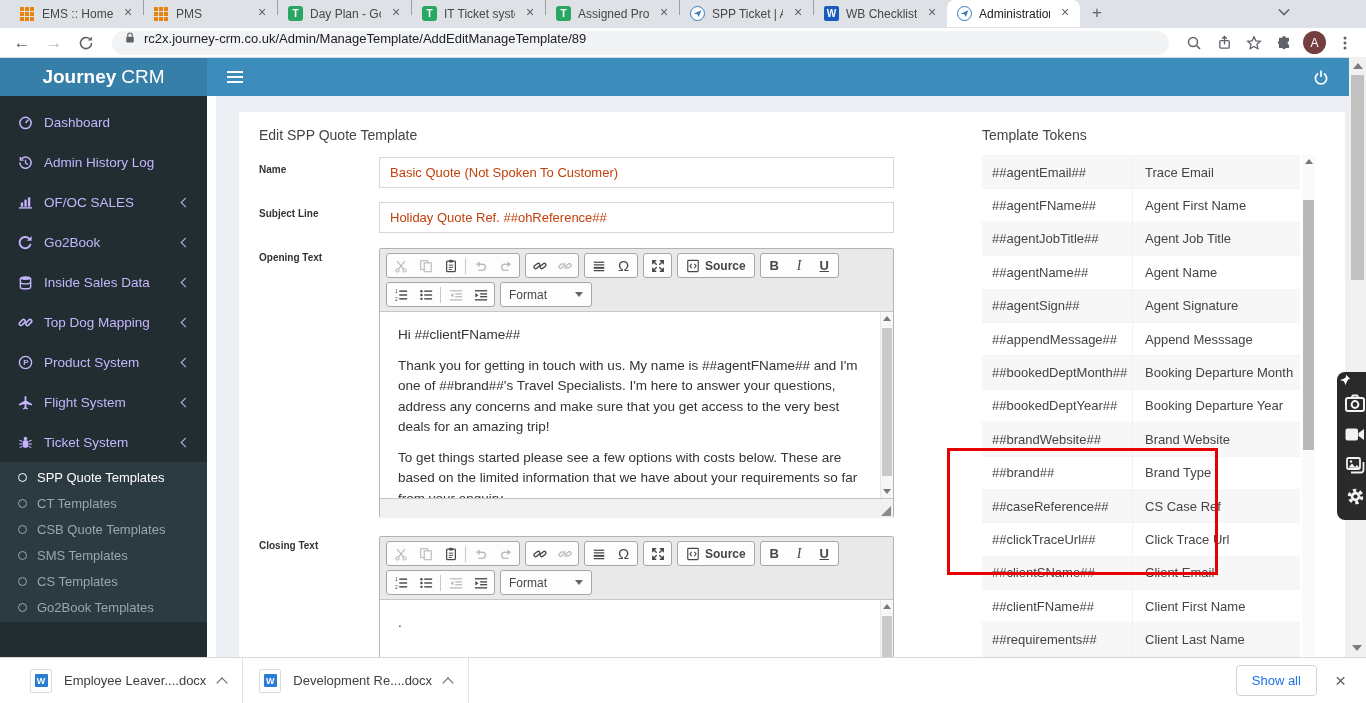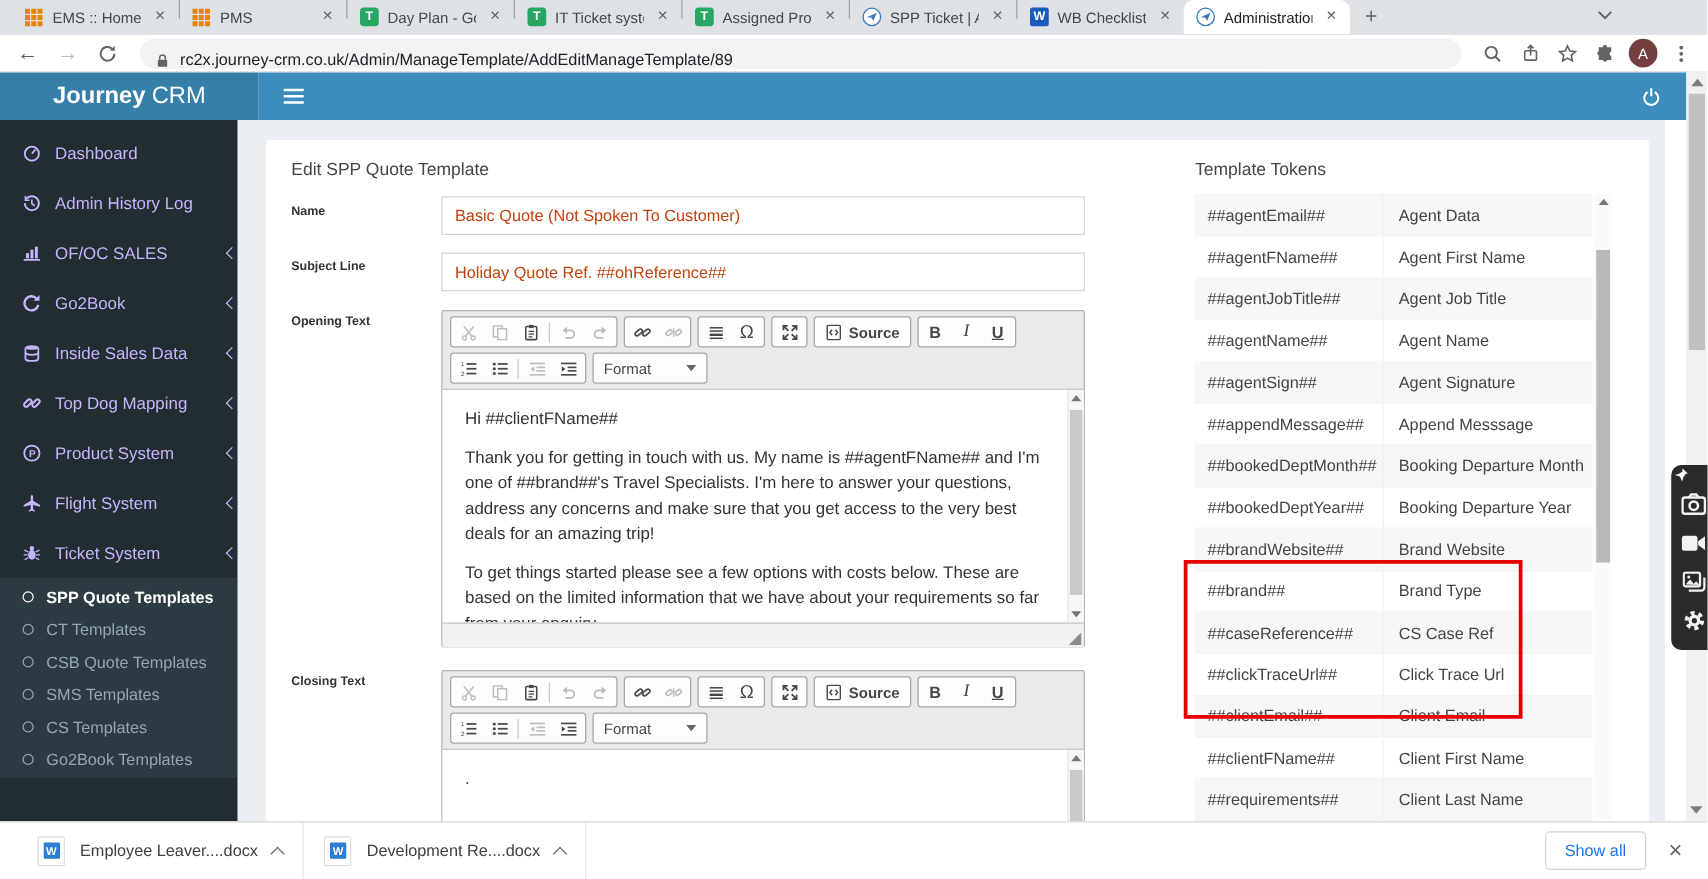--- a/index.html
+++ b/index.html
@@ -20,46 +20,46 @@
 .fav-tw{background:#28a763;border-radius:3px;color:#fff;font-weight:bold;font-size:10px;display:flex;align-items:center;justify-content:center}
 .fav-plane{background:#fff;border:1.5px solid #3879b8;border-radius:50%;display:flex;align-items:center;justify-content:center}
 .fav-word{background:#185abd;border-radius:2px;color:#fff;font-weight:bold;font-size:10px;display:flex;align-items:center;justify-content:center}
 .newtab{width:26px;height:26px;font-size:17px;color:#5f6368;display:flex;align-items:center;justify-content:center;margin:0 4px 1px}
 .tabcaret{position:absolute;right:76px;top:8px;color:#5f6368}
 
 
 #toolbar{position:absolute;left:0;top:28px;width:1366px;height:30px;background:#fff;border-bottom:1px solid #dadce0;display:flex;align-items:center;padding:0 10px;gap:8px}
 .navbtn{width:24px;height:24px;display:flex;align-items:center;justify-content:center;color:#5f6368;font-size:17px}
 .navbtn.dis{color:#b8bcc1}
-#addressbar{flex:1;height:24px;background:#f1f3f4;border-radius:12px;display:flex;align-items:flex-end;gap:8px;padding:0 12px;margin:0 6px}
+#addressbar{flex:1;height:24px;background:#f1f3f4;border-radius:12px;display:flex;align-items:flex-start;gap:8px;padding:0 12px;margin:0 6px}
 #addressbar .url{font-size:13px;color:#202124}
 .tbicon{width:22px;height:22px;display:flex;align-items:center;justify-content:center;color:#5f6368}
 #avatar{width:23px;height:23px;border-radius:50%;background:#753f3f;color:#fff;font-size:12px;display:flex;align-items:center;justify-content:center}
 .dots{font-size:15px;color:#5f6368;letter-spacing:0}
 
 
 #logo{position:absolute;left:0;top:58px;width:207px;height:38px;background:#367fa9;color:#fff;display:flex;align-items:center;justify-content:center;font-size:19px}
 #logo b{font-weight:700}#logo span{font-weight:300;margin-left:5px}
 #topbar{position:absolute;left:207px;top:58px;width:1142px;height:38px;background:#3c8dbc;display:flex;align-items:center;justify-content:space-between;padding:0 20px}
 #hamburger i{display:block;width:16px;height:2px;background:#fff;margin:3px 0}
 
 
 #sidebar{position:absolute;left:0;top:96px;width:207px;height:561px;background:#222d32;padding-top:6px;overflow:hidden}
 .sitem{height:40px;display:flex;align-items:center;padding-left:13px;color:#c4b5fd;font-size:13.5px;border-left:3px solid transparent}
 .sitem .sic{width:18px;height:16px;margin-right:10px;display:flex;align-items:center;justify-content:center}
 .sitem.active{background:#1e282c;border-left-color:#3c8dbc;color:#fff}
 .chev{width:7px;height:7px;border-left:1.7px solid currentColor;border-bottom:1.7px solid currentColor;transform:rotate(45deg);margin-left:auto;margin-right:18px}
 .chev.down{transform:rotate(-45deg);margin-top:-3px}
 #submenu{background:#2c3b41;padding:2px 0}
 .subitem{height:26px;display:flex;align-items:center;padding-left:18px;color:#97a7b1;font-size:13px}
-.subitem:nth-of-type(1){color:#fff;font-weight:bold}
+.subitem:nth-of-type(1){color:#fff;font-weight:normal}
 .circle-o{width:9px;height:9px;border:1.5px solid currentColor;border-radius:50%;margin-right:10px;flex:none}
 
 
-#content{position:absolute;left:190px;top:96px;width:1142px;height:561px;background:#ecf0f5;overflow:hidden}
+#content{position:absolute;left:216px;top:96px;width:1142px;height:561px;background:#ecf0f5;overflow:hidden}
 #card{position:absolute;left:23px;top:16px;width:1106px;height:600px;background:#fff}
 .ctitle{position:absolute;font-size:14px;color:#444}
 .lbl{position:absolute;left:20px;font-size:10px;font-weight:bold;color:#333}
 .inp{position:absolute;left:140px;width:515px;height:31px;border:1px solid #d2d6de;padding:0 10px;font-family:"Liberation Sans",sans-serif;font-size:13px;color:#c2410c;background:#fff}
 
 
 .cke{position:absolute;left:140px;width:515px;border:1px solid #b3b3b3;border-radius:2px;background:#e9e9e9}
 .cke-toolbar{padding:4px 6px;border-bottom:1px solid #c6c6c6}
 .ckrow{display:flex;gap:5px}.ckrow+.ckrow{margin-top:4px}
 .grp{display:inline-flex;align-items:center;background:#fdfdfd;border:1px solid #a6a6a6;border-radius:3px;height:25px;padding:0 1px;flex:none}
@@ -715,21 +715,21 @@
             <div class="thumb" style="top:16px;height:42px"></div>
           </div>
       </div>
     </div>
 
     <div class="ctitle" style="left:743px;top:15px">Template Tokens</div>
     <div id="tokens-table">
 
         <div class="trow">
           <span class="tk">##agentEmail##</span>
-          <span class="tl">Agent Data</span>
+          <span class="tl">Trace Email</span>
         </div>
 
         <div class="trow">
           <span class="tk">##agentFName##</span>
           <span class="tl">Agent First Name</span>
         </div>
 
         <div class="trow">
           <span class="tk">##agentJobTitle##</span>
           <span class="tl">Agent Job Title</span>
@@ -774,21 +774,21 @@
           <span class="tk">##caseReference##</span>
           <span class="tl">CS Case Ref</span>
         </div>
 
         <div class="trow">
           <span class="tk">##clickTraceUrl##</span>
           <span class="tl">Click Trace Url</span>
         </div>
 
         <div class="trow">
-          <span class="tk">##clientEmail##</span>
+          <span class="tk">##clientSName##</span>
           <span class="tl">Client Email</span>
         </div>
 
         <div class="trow">
           <span class="tk">##clientFName##</span>
           <span class="tl">Client First Name</span>
         </div>
 
         <div class="trow">
           <span class="tk">##requirements##</span>

